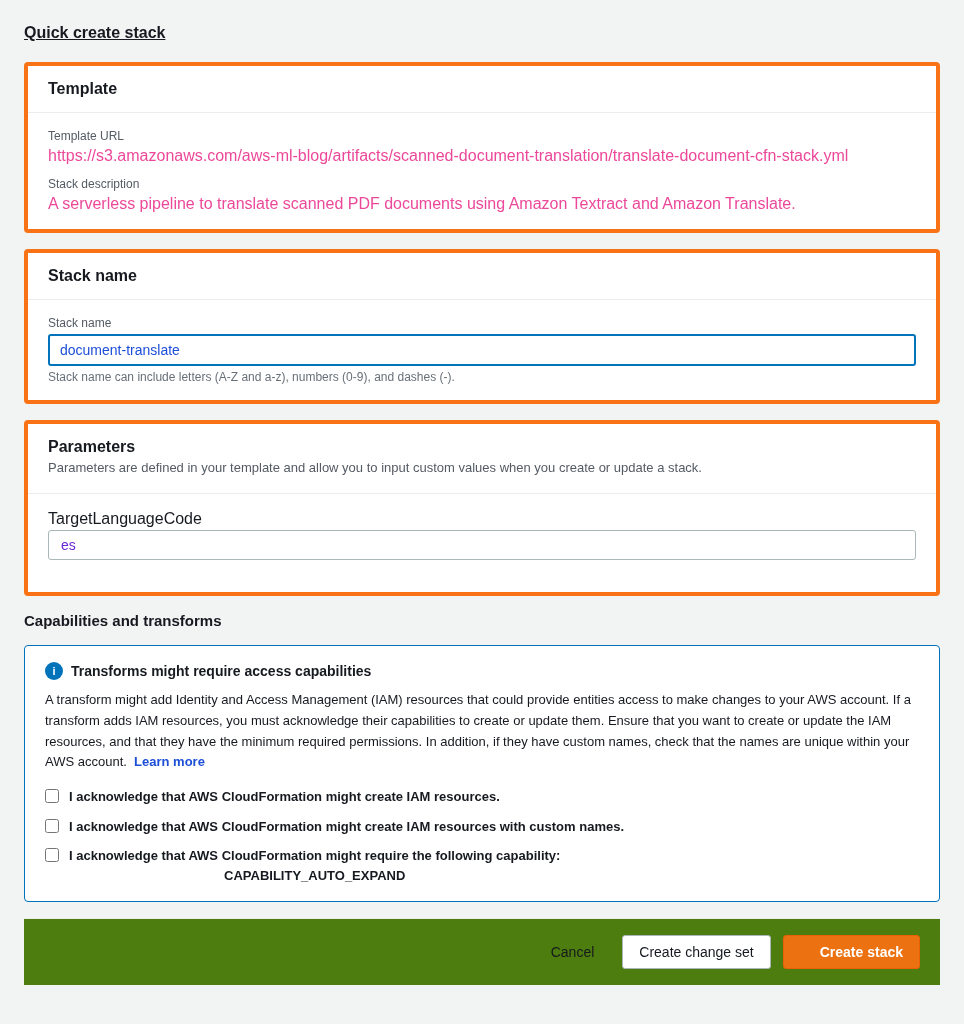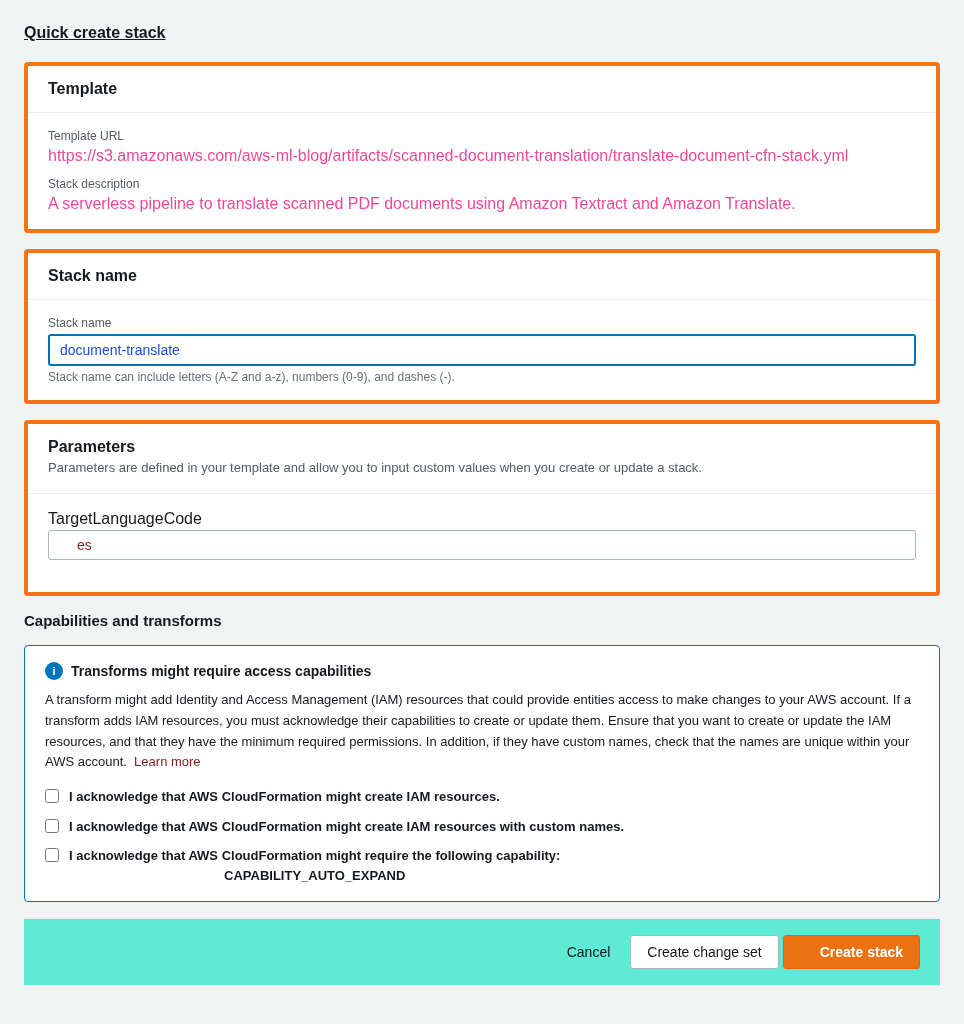--- a/index.html
+++ b/index.html
@@ -55,25 +55,25 @@
       width: 100%;
       padding: 6px 10px;
       border: 2px solid #0073bb;
       border-radius: 3px;
       font-size: 14px;
       color: #1d4ed8;
       outline: none;
     }
     .text-input-normal {
       width: 100%;
-      padding: 6px 28px;
+      padding: 6px 12px;
       border: 1px solid #aab7b8;
       border-radius: 3px;
       font-size: 14px;
-      color: #7f1d1d;
+      color: #6d28d9;
       outline: none;
     }
     .section-description {
       font-size: 13px;
       color: #545b64;
       margin-bottom: 4px;
     }
     .capabilities-section {
       margin-bottom: 16px;
     }
@@ -111,22 +111,23 @@
       font-weight: 700;
       flex-shrink: 0;
     }
     .info-box-text {
       font-size: 13px;
       color: #16191f;
       line-height: 1.6;
       margin-bottom: 14px;
     }
     .learn-more {
-      color: #7f1d1d;
+      color: #1d4ed8;
       text-decoration: none;
+      font-weight: bold;
     }
     .checkbox-item {
       display: flex;
       align-items: flex-start;
       gap: 10px;
       margin-bottom: 10px;
     }
     .checkbox-item:last-child {
       margin-bottom: 0;
     }
@@ -140,23 +141,23 @@
       font-size: 13px;
       font-weight: 700;
       color: #16191f;
       line-height: 1.5;
       text-align: center;
     }
     .footer-bar {
       display: flex;
       justify-content: flex-end;
       align-items: center;
-      gap: 4px;
+      gap: 12px;
       padding: 16px 20px;
-      background: #5eead4;
+      background: #4d7c0f;
       border-top: 1px solid #eaeded;
       margin-top: 4px;
     }
     .btn {
       padding: 8px 16px;
       border-radius: 3px;
       font-size: 14px;
       cursor: pointer;
       font-weight: 400;
     }

